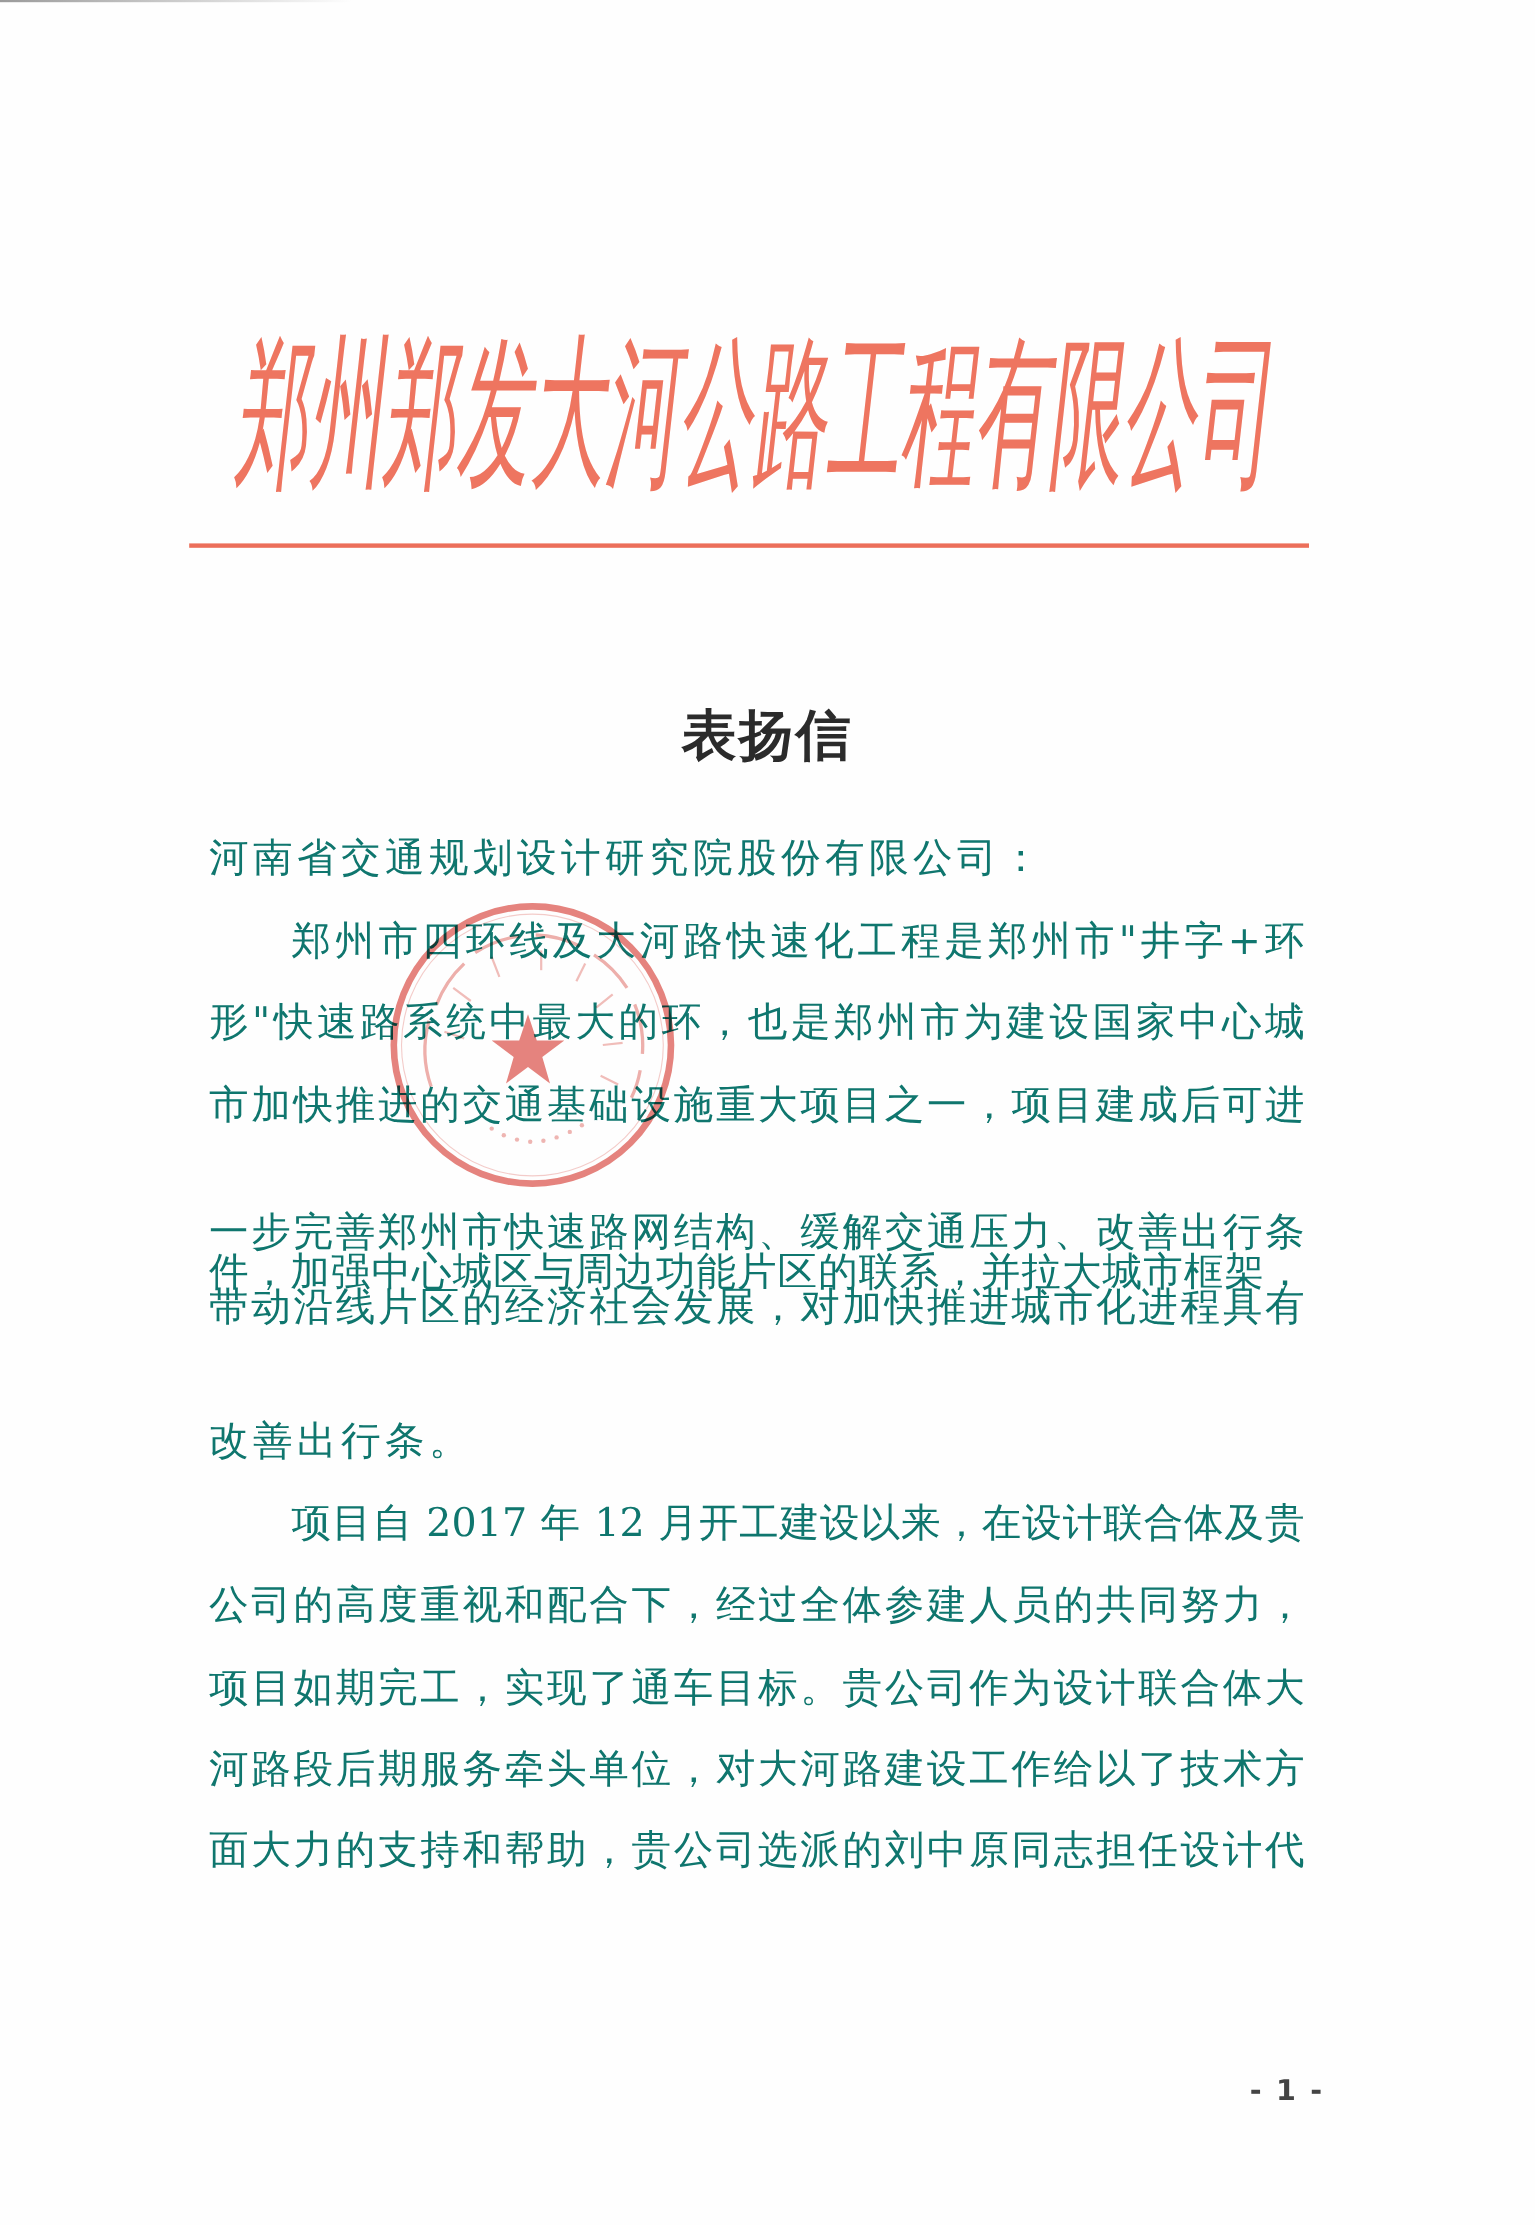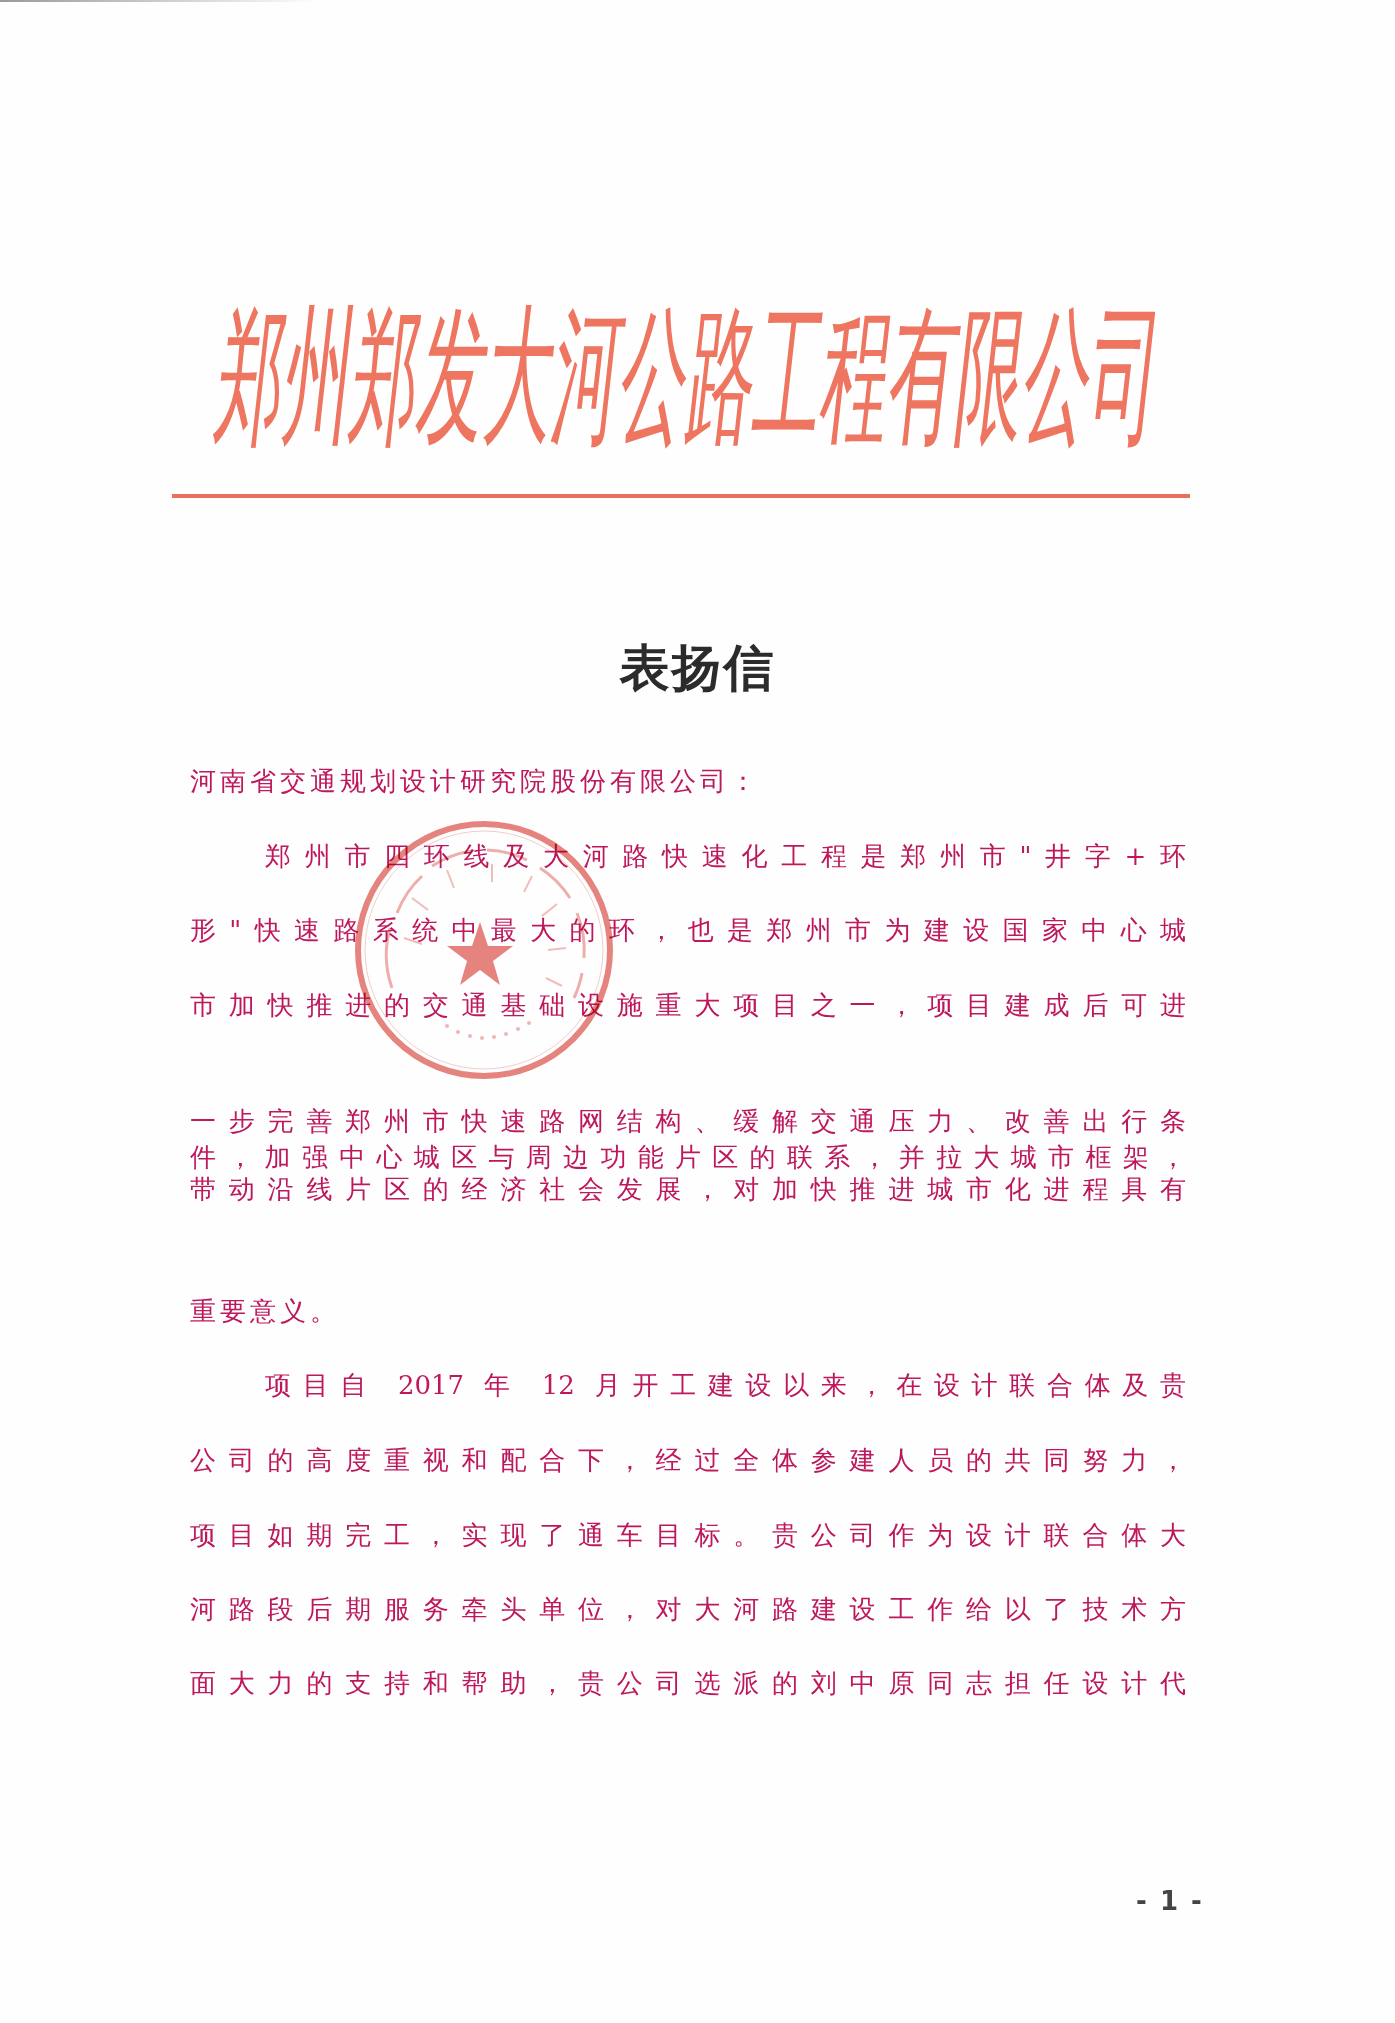--- a/index.html
+++ b/index.html
@@ -70,22 +70,22 @@
     line-height: 60px;
     color: #2b2b2b;
     letter-spacing: 2px;
   }
   .line {
     position: absolute;
     left: 190px;
     width: 996px;
     height: 50px;
     line-height: 50px;
-    font-size: 26px;
-    color: #be185d;
+    font-size: 36px;
+    color: #0f766e;
     white-space: nowrap;
     text-align: justify;
     text-align-last: justify;
     font-family: "DejaVu Serif", "Liberation Serif", serif;
   }
   .line.indent {
     left: 265px;
     width: 921px;
   }
   .line.short {
@@ -133,21 +133,21 @@
   <div class="doc-title">表扬信</div>
 
   <div class="line short" style="top:756px;">河南省交通规划设计研究院股份有限公司：</div>
 
   <div class="line indent" style="top:831px;">郑州市四环线及大河路快速化工程是郑州市"井字+环</div>
   <div class="line" style="top:905px;">形"快速路系统中最大的环，也是郑州市为建设国家中心城</div>
   <div class="line" style="top:980px;">市加快推进的交通基础设施重大项目之一，项目建成后可进</div>
   <div class="line" style="top:1096px;">一步完善郑州市快速路网结构、缓解交通压力、改善出行条</div>
   <div class="line" style="top:1132px;">件，加强中心城区与周边功能片区的联系，并拉大城市框架，</div>
   <div class="line" style="top:1164px;">带动沿线片区的经济社会发展，对加快推进城市化进程具有</div>
-  <div class="line short" style="top:1286px;">重要意义。</div>
+  <div class="line short" style="top:1286px;">改善出行条。</div>
 
   <div class="line indent" style="top:1360px;">项目自 2017 年 12 月开工建设以来，在设计联合体及贵</div>
   <div class="line" style="top:1435px;">公司的高度重视和配合下，经过全体参建人员的共同努力，</div>
   <div class="line" style="top:1584px;">河路段后期服务牵头单位，对大河路建设工作给以了技术方</div>
   <div class="line" style="top:1510px;">项目如期完工，实现了通车目标。贵公司作为设计联合体大</div>
   <div class="line" style="top:1658px;">面大力的支持和帮助，贵公司选派的刘中原同志担任设计代</div>
 
   <svg class="seal" viewBox="0 0 264 264" xmlns="http://www.w3.org/2000/svg">
     <circle cx="132" cy="132" r="126" fill="none" stroke="#d8453c" stroke-width="6" opacity="0.85"></circle>
     <circle cx="132" cy="132" r="119" fill="none" stroke="#d8453c" stroke-width="1" opacity="0.35"></circle>

